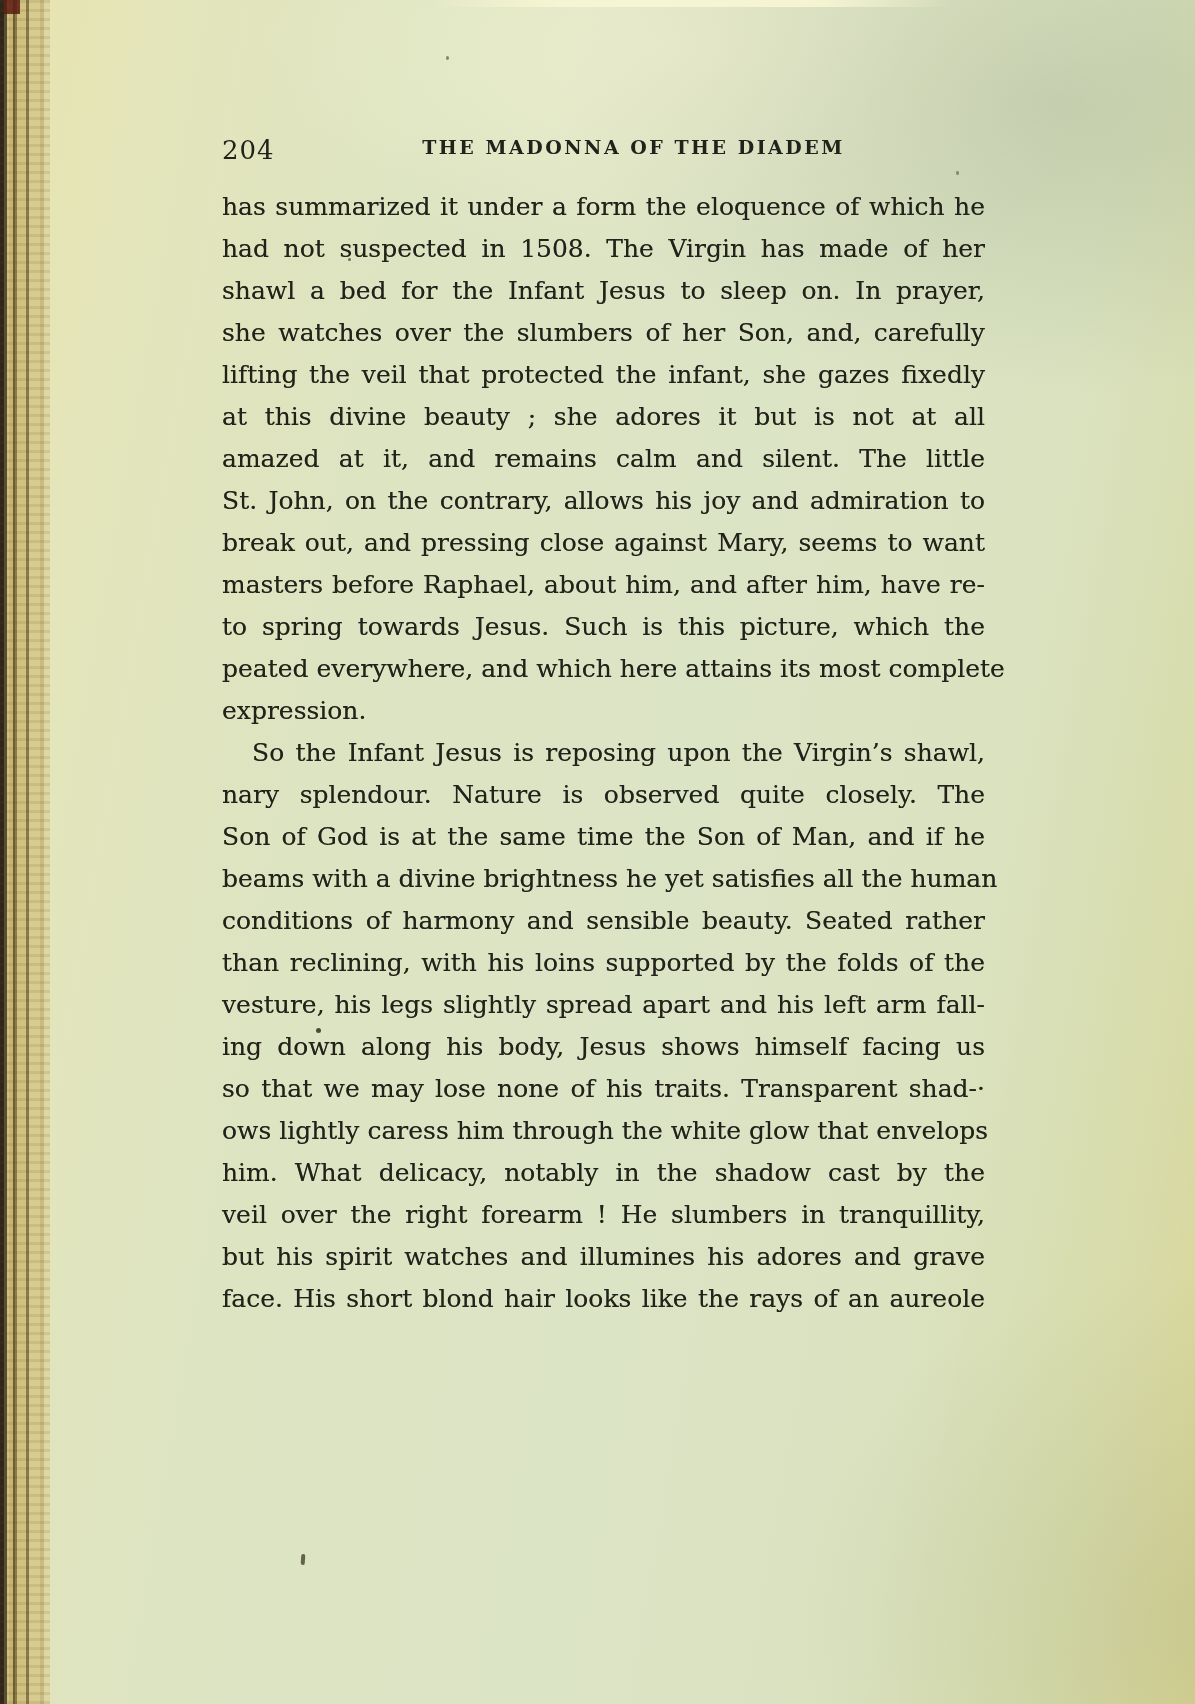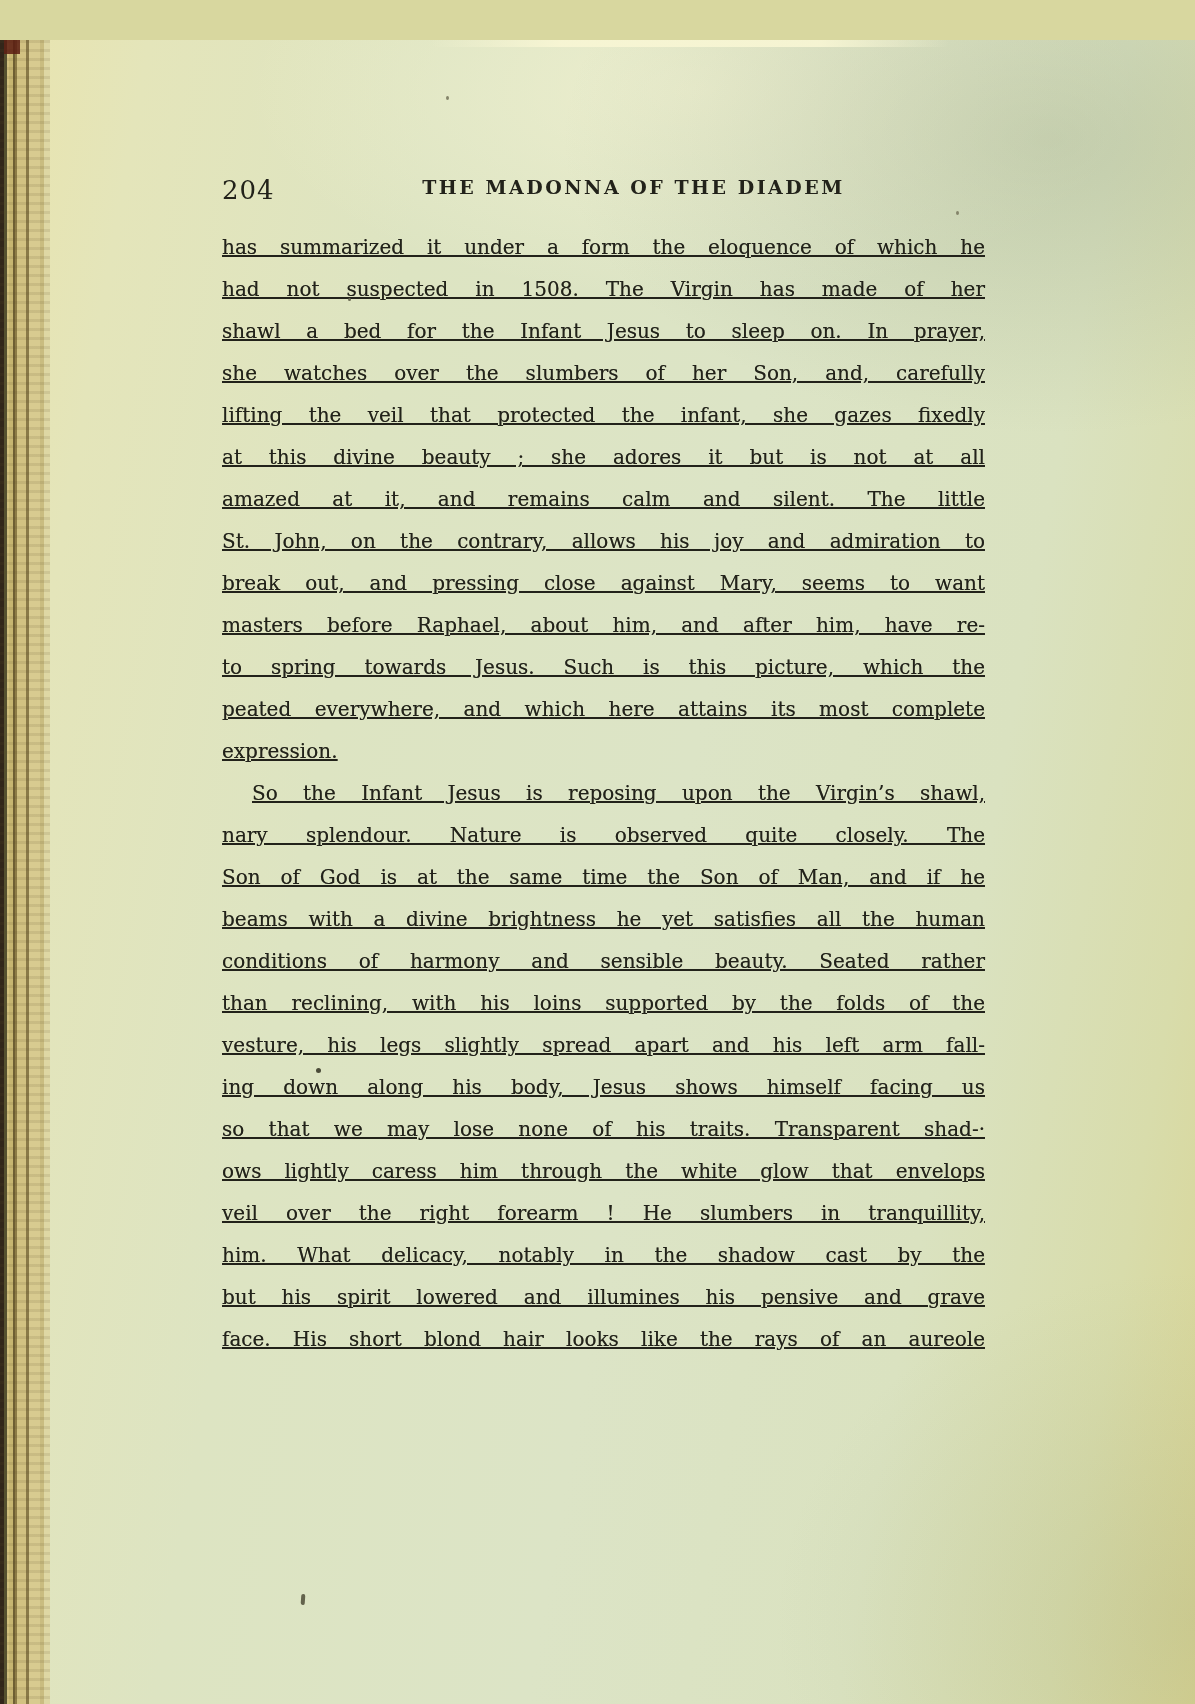--- a/index.html
+++ b/index.html
@@ -24,21 +24,20 @@
       radial-gradient(ellipse 640px 300px at 58% 3%, rgba(248,246,214,0.55), rgba(248,246,214,0) 70%),
       
       linear-gradient(100deg,
         #e9e4ae 0%,
         #e4e5ba 10%,
         #dde4c2 30%,
         #dce4c6 55%,
         #dae2c0 76%,
         #d8dcab 90%,
         #d9d493 100%);
-    margin-top: 40px;
   }
   
   .top-edge-light {
     position: absolute;
     left: 430px; top: 0; width: 520px; height: 7px;
     background: linear-gradient(to right, rgba(246,243,206,0), rgba(248,246,212,0.9) 25%, rgba(248,246,212,0.9) 75%, rgba(246,243,206,0));
     border-radius: 0 0 6px 6px;
   }
   
   .binding {
@@ -84,24 +83,23 @@
     font-size: 19px;
     letter-spacing: 2.5px;
     font-weight: bold;
     white-space: nowrap;
   }
   
   .text-block {
     position: absolute;
     left: 222px; top: 186px; width: 763px;
     color: var(--ink, #22221a);
-    font-size: 20px;
+    font-size: 25px;
     line-height: 42px;
     text-shadow: 0 0 0.5px rgba(34,34,26,0.55);
-    text-decoration: underline;
   }
   .line {
     text-align: justify;
     text-align-last: justify;
     white-space: nowrap;
   }
   .line.flush { text-align-last: left; }
   .line.indent { text-indent: 30px; }
   
   .speck {
@@ -150,23 +148,23 @@
         <div class="line indent">So the Infant Jesus is reposing upon the Virgin’s shawl,</div>
         <div class="line">nary splendour.  Nature is observed quite closely.  The</div>
         <div class="line">Son of God is at the same time the Son of Man, and if he</div>
         <div class="line">beams with a divine brightness he yet satisfies all the human</div>
         <div class="line">conditions of harmony and sensible beauty.  Seated rather</div>
         <div class="line">than reclining, with his loins supported by the folds of the</div>
         <div class="line">vesture, his legs slightly spread apart and his left arm fall-</div>
         <div class="line">ing down along his body, Jesus shows himself facing us</div>
         <div class="line">so that we may lose none of his traits.  Transparent shad-·</div>
         <div class="line">ows lightly caress him through the white glow that envelops</div>
+        <div class="line">him.  What delicacy, notably in the shadow cast by the</div>
         <div class="line">veil over the right forearm !  He slumbers in tranquillity,</div>
-        <div class="line">him.  What delicacy, notably in the shadow cast by the</div>
-        <div class="line">but his spirit lowered and illumines his pensive and grave</div>
+        <div class="line">but his spirit watches and illumines his adores and grave</div>
         <div class="line">face.  His short blond hair looks like the rays of an aureole</div>
       </div>
 
     <div class="speck s1"></div>
     <div class="speck s2"></div>
     <div class="speck s3"></div>
     <div class="speck s4"></div>
     <div class="speck s5"></div>
   </div>
 </div>

